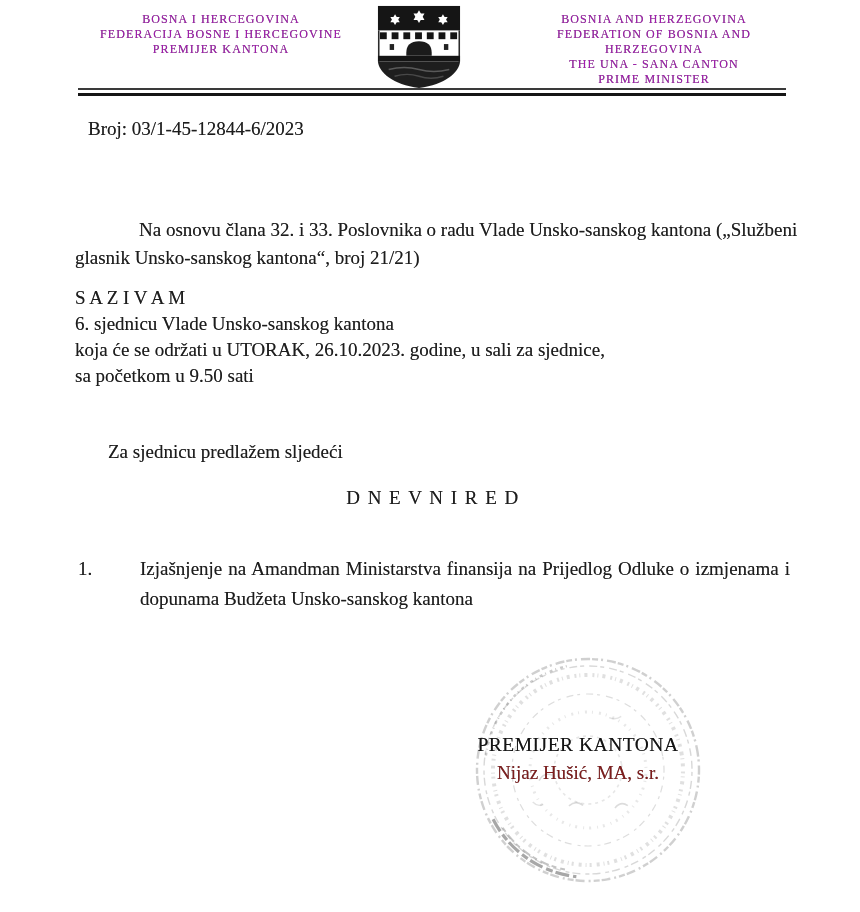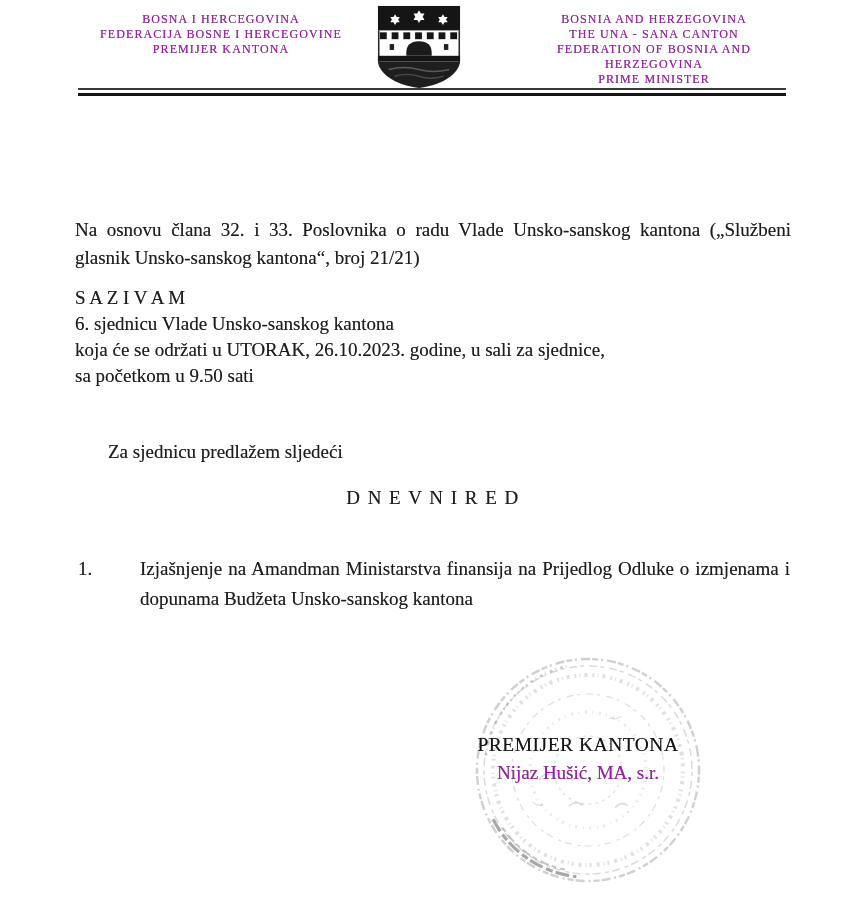--- a/index.html
+++ b/index.html
@@ -25,41 +25,41 @@
   .rule {
     position:absolute; left:78px; top:88px; width:708px; height:3px;
     border-top:2px solid #3a3a3a; border-bottom:3px solid #161616;
   }
 
   
   .body-text { font-size:19px; line-height:27px; }
   .meta { position:absolute; left:88px; top:115px; }
   .intro { position:absolute; left:75px; top:216px; width:716px; line-height:28px; }
   .jline { white-space:nowrap; text-align:justify; text-align-last:justify; }
-  .indent { }
+  .indent { margin-left:64px; }
 
   .convocation { position:absolute; left:75px; top:285px; width:716px;
     text-align:left; line-height:26px; }
 
   .proposal { position:absolute; left:108px; top:438px; }
 
   .agenda-title { position:absolute; left:75px; top:484px; width:716px;
     text-align:center; letter-spacing:1.5px; }
 
   .agenda-item { position:absolute; left:78px; top:554px; width:712px;
     display:flex; line-height:30px; }
   .agenda-num { width:30px; flex:0 0 30px; }
   .agenda-text { flex:1;margin-left:32px; }
 
   
   .stamp { position:absolute; left:468px; top:652px; width:240px; height:240px; z-index:1; }
   .signature { position:absolute; left:462px; top:731px; width:232px;
     text-align:center; z-index:3; line-height:28px; }
   .sig-title { font-size:19.5px; color:#141414; letter-spacing:.5px; }
-  .sig-name  { font-size:19px; color:#a21caf; }
+  .sig-name  { font-size:19px; color:#7f1d1d; }
 </style>
 </head>
 <body>
 
 <div class="page">
 
   <div class="hdr-block hdr-left">
     <div>BOSNA I HERCEGOVINA</div>
     <div>FEDERACIJA BOSNE I HERCEGOVINE</div>
     <div>PREMIJER KANTONA</div>
@@ -98,28 +98,29 @@
       <rect x="3" y="53" width="84" height="6" fill="#151515"></rect>
 
       <path d="M3,59 H87 C86,70 72,82 45,86 C18,82 4,70 3,59 Z" fill="#1e1e1e"></path>
       <path d="M14,67 Q30,63 45,67 T76,67" stroke="#8a8a8a" fill="none" stroke-width="1.6" opacity=".55"></path>
       <path d="M20,74 Q33,70 45,74 T70,74" stroke="#7d7d7d" fill="none" stroke-width="1.5" opacity=".45"></path>
     </svg>
   </div>
 
   <div class="hdr-block hdr-right">
     <div>BOSNIA AND HERZEGOVINA</div>
+    <div>FEDERATION OF BOSNIA AND HERZEGOVINA</div>
     <div>THE UNA - SANA CANTON</div>
-    <div>FEDERATION OF BOSNIA AND HERZEGOVINA</div>
     <div>PRIME MINISTER</div>
   </div>
 
   <div class="rule"></div>
 
   <div class="meta body-text">
+    <div>Broj: 03/1-45-12844-6/2023</div>
   </div>
 
   <div class="intro body-text">
     <div class="jline indent">Na osnovu člana 32. i 33. Poslovnika o radu Vlade Unsko-sanskog kantona („Službeni</div>
     <div>glasnik Unsko-sanskog kantona“, broj 21/21)</div>
   </div>
 
   <div class="convocation body-text">
     <div>S A Z I V A M</div>
     <div>6. sjednicu Vlade Unsko-sanskog kantona</div>

